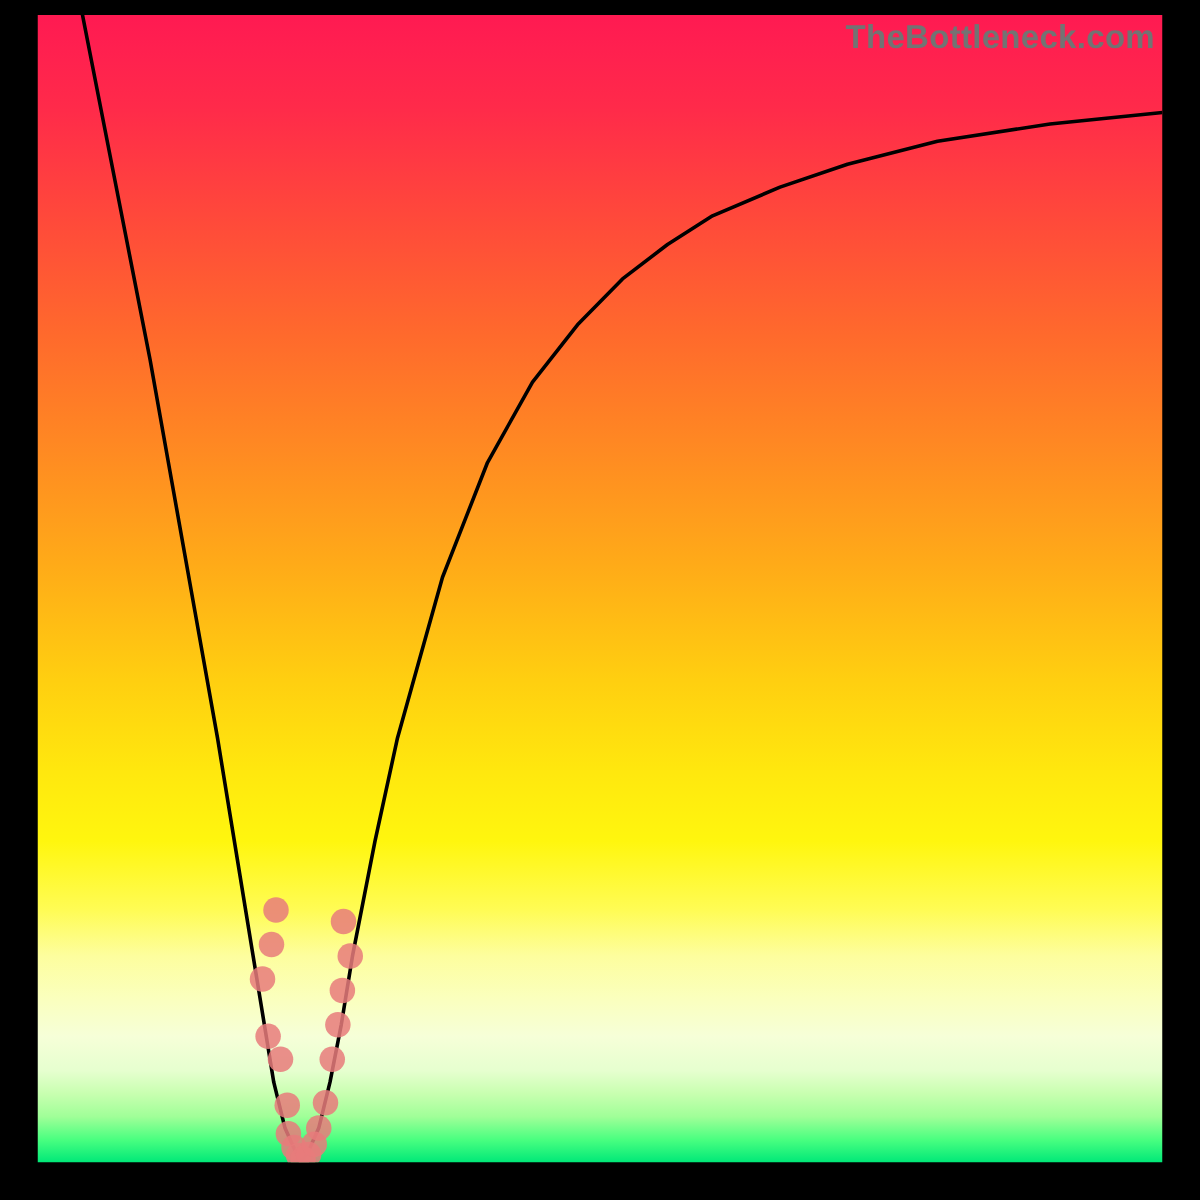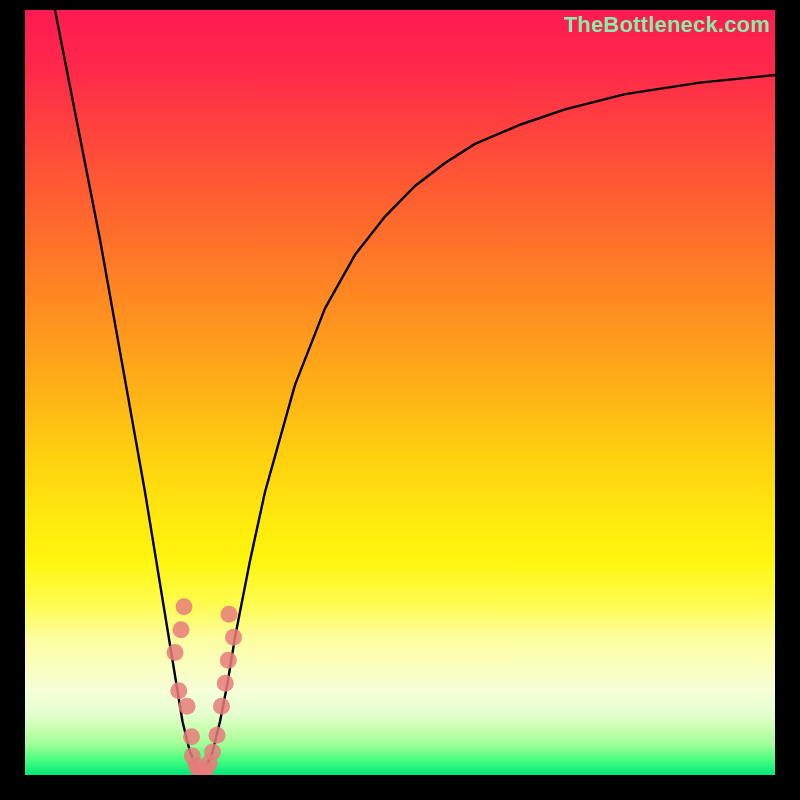--- a/index.html
+++ b/index.html
@@ -46,21 +46,21 @@
       #c8ffb0 94%,
       #a0ff98 96%,
       #4aff80 98%,
       #00e878 100%
     );
   }
   .watermark {
     position: absolute;
     top: 12px;
     right: 30px;
-    color: #86efac;
+    color: #737373;
     font-size: 22px;
     font-weight: 600;
     letter-spacing: 0.2px;
     user-select: none;
     pointer-events: none;
   }
   svg.curve, svg.dots {
     position: absolute;
     inset: 0;
     width: 100%;

